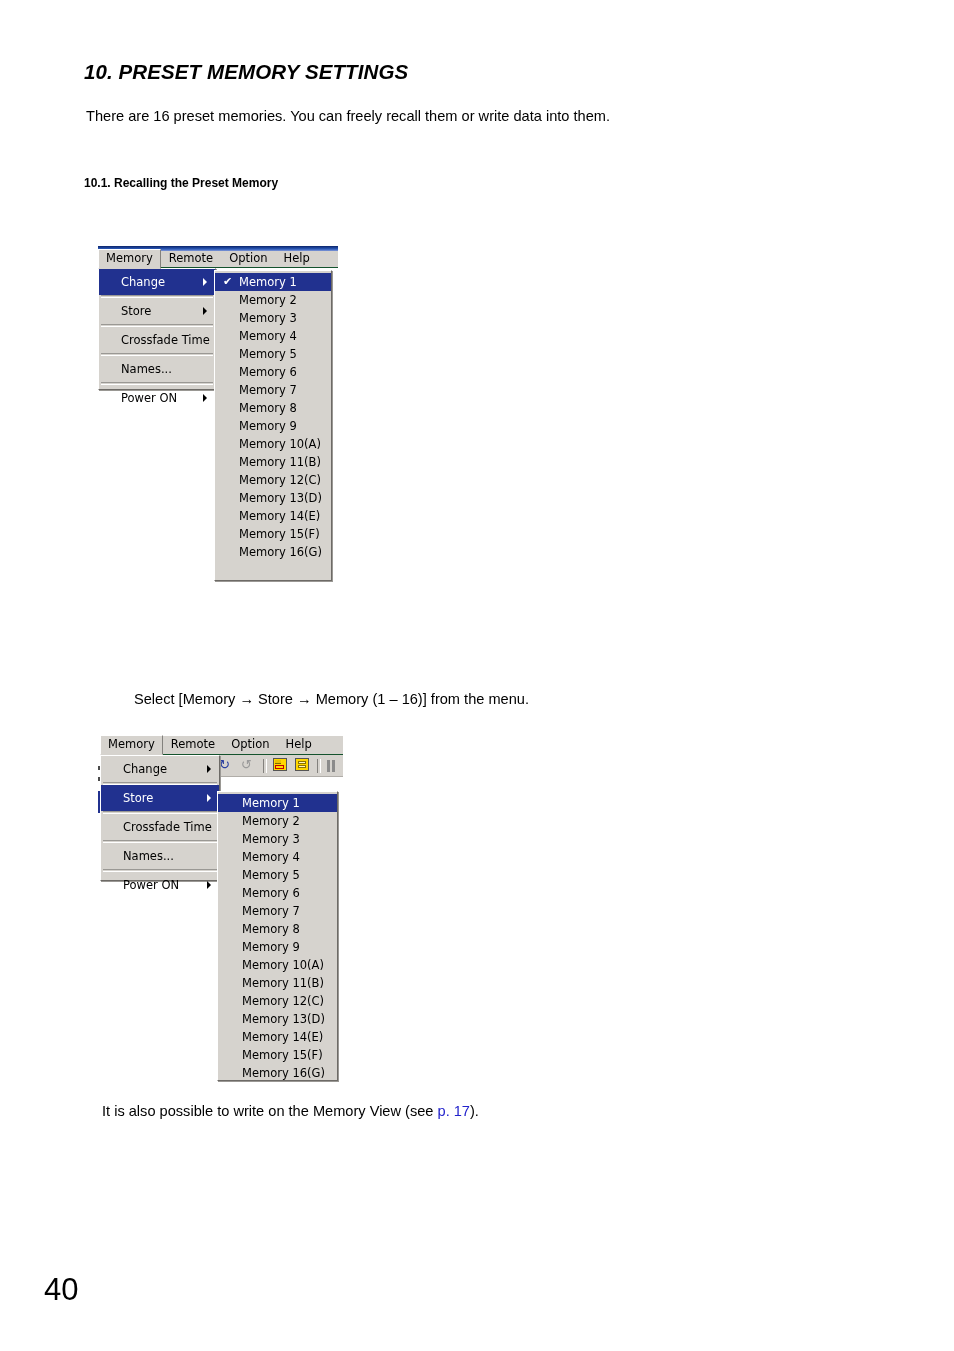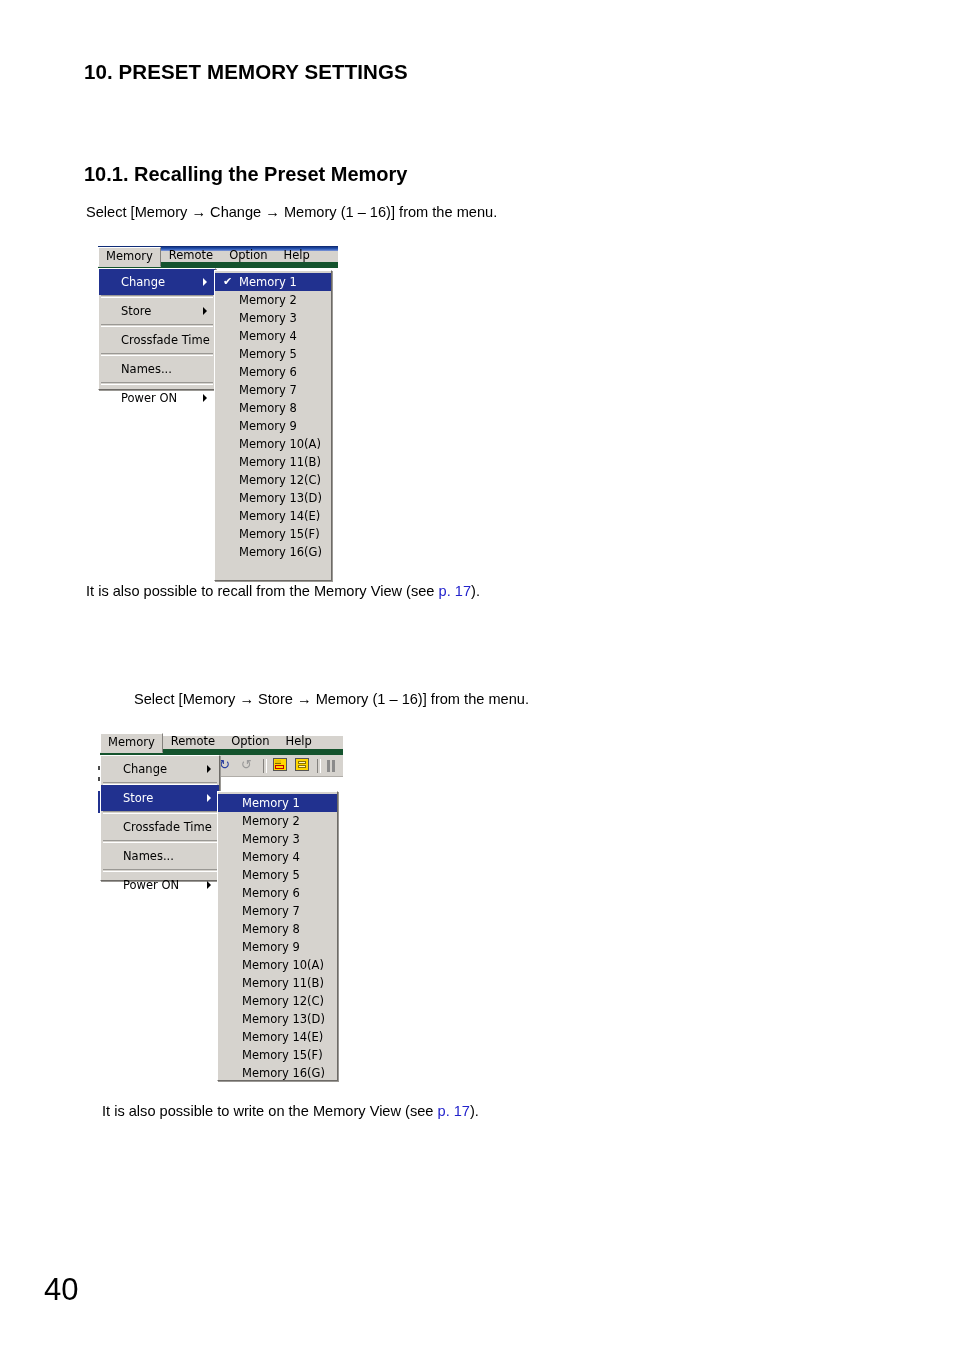--- a/index.html
+++ b/index.html
@@ -22,32 +22,33 @@
   }
 
   
   .h1 {
     position: absolute;
     left: 84px;
     top: 60px;
     font-size: 20.5px;
     font-weight: bold;
     letter-spacing: 0.1px;
+    font-style: italic;
   }
   .intro {
     position: absolute;
     left: 86px;
     top: 108px;
     font-size: 14.6px;
   }
   .h2-a {
     position: absolute;
     left: 84px;
-    top: 163px;
-    font-size: 20px;
+    top: 176px;
+    font-size: 12px;
     font-weight: bold;
   }
   .lead-a {
     position: absolute;
     left: 86px;
     top: 204px;
     font-size: 14.6px;
   }
   .note-a {
     position: absolute;
@@ -96,21 +97,21 @@
     color: #000;
   }
   .titlestrip {
     position: absolute;
     background: linear-gradient(to bottom,#0a246a,#2a58b8 60%,#849ad8);
     height: 5px;
   }
   .menubar {
     position: absolute;
     background: #d6d3ce;
-    border-bottom: 6px solid #14532d;
+    border-bottom: 1px solid #14532d;
     display: flex;
     align-items: center;
     box-sizing: border-box;
   }
   .menubar .mb-item {
     padding: 0 8px 3px 8px;
     white-space: nowrap;
     font-size: 11.5px;
     line-height: 14px;
   }
@@ -260,23 +261,23 @@
     position: absolute;
     background: #21318f;
   }
 </style>
 </head>
 <body>
 
 <div class="page">
 
   <div class="h1">10. PRESET MEMORY SETTINGS</div>
+  <div class="intro">There are 16 preset memories. You can freely recall them or write data into them.</div>
 
   <div class="h2-a">10.1. Recalling the Preset Memory</div>
-  <div class="lead-a"><span>Select [Memory </span><span class="arrow">→</span><span> Change </span><span class="arrow">→</span><span> Memory (1 – 16)] from the menu.</span></div>
 
   <div class="winshot" style="left:98px; top:246px; width:240px; height:315px;">
 
     <div class="titlestrip" style="left:0; top:0; width:240px;"></div>
 
     <div class="menubar" style="left:0; top:5px; width:240px; height:17px;">
       <div class="mb-item open">Memory</div>
       <div class="mb-item">Remote</div>
       <div class="mb-item">Option</div>
       <div class="mb-item">Help</div>
@@ -323,21 +324,20 @@
       <div class="si"><span>Memory 10(A)</span></div>
       <div class="si"><span>Memory 11(B)</span></div>
       <div class="si"><span>Memory 12(C)</span></div>
       <div class="si"><span>Memory 13(D)</span></div>
       <div class="si"><span>Memory 14(E)</span></div>
       <div class="si"><span>Memory 15(F)</span></div>
       <div class="si"><span>Memory 16(G)</span></div>
     </div>
   </div>
 
-  <div class="note-a"><span>It is also possible to recall from the Memory View (see </span><span class="link">p. 17</span><span>).</span></div>
 
   <div class="lead-b"><span>Select [Memory </span><span class="arrow">→</span><span> Store </span><span class="arrow">→</span><span> Memory (1 – 16)] from the menu.</span></div>
 
   <div class="winshot" style="left:98px; top:736px; width:245px; height:345px;">
 
     <div class="menubar" style="left:2px; top:0; width:243px; height:19px;">
       <div class="mb-item open">Memory</div>
       <div class="mb-item">Remote</div>
       <div class="mb-item">Option</div>
       <div class="mb-item">Help</div>

